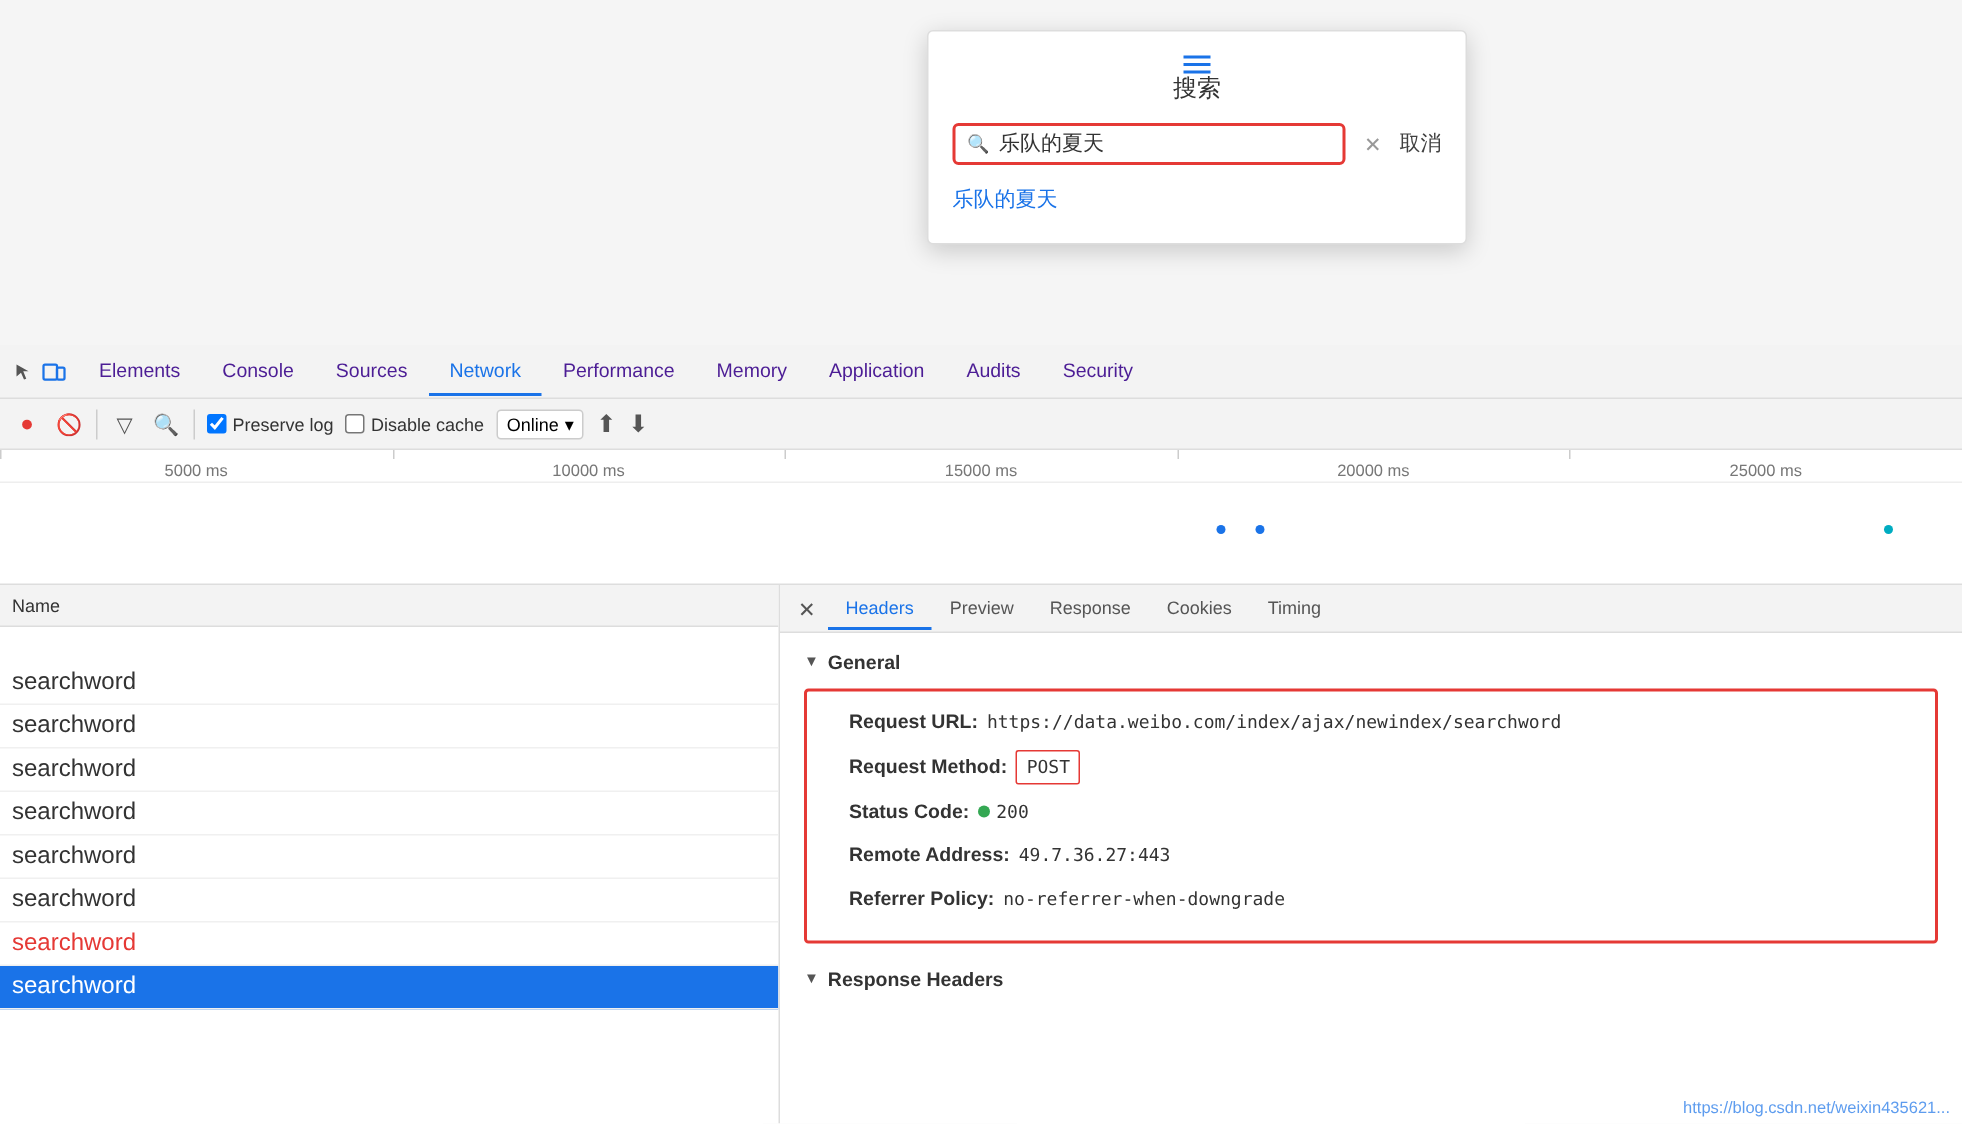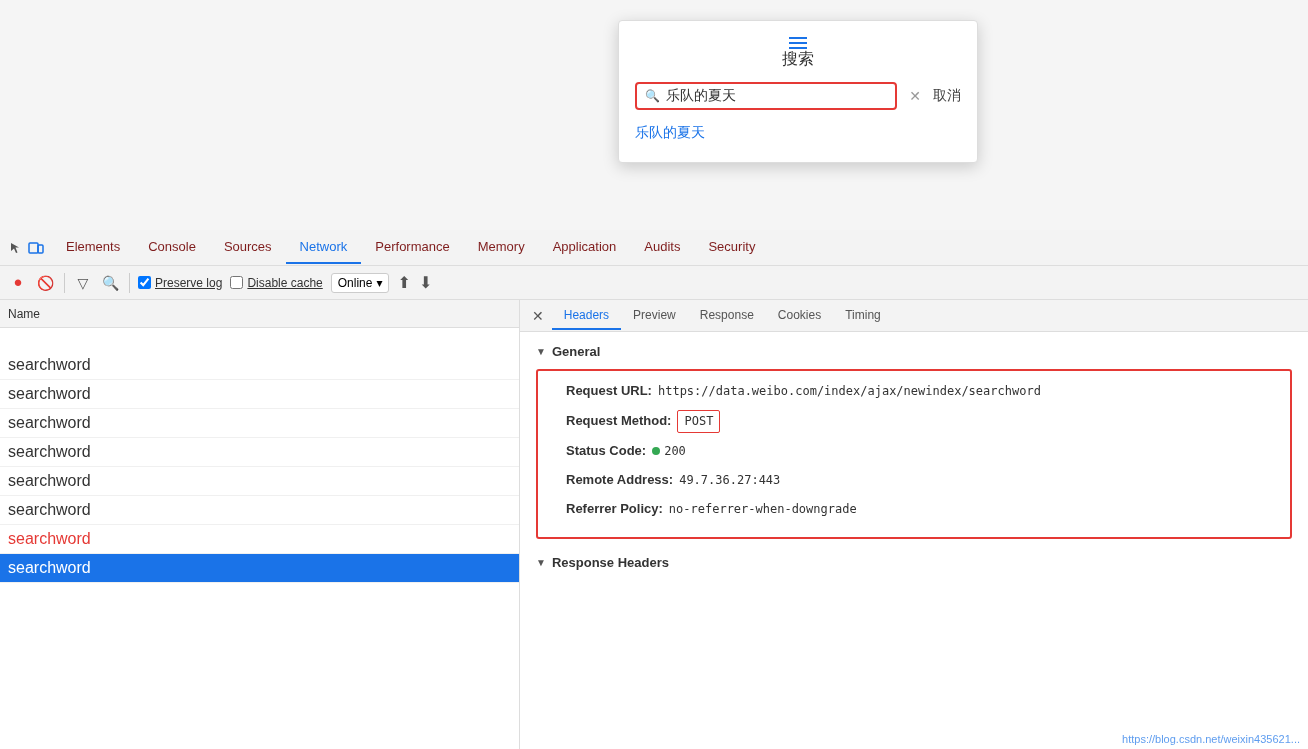--- a/index.html
+++ b/index.html
@@ -107,21 +107,21 @@
       align-items: center;
       border-bottom: 1px solid #ddd;
       background: #f3f3f3;
       padding: 0 8px;
       height: 36px;
       flex-shrink: 0;
     }
     .tab-item {
       padding: 8px 14px;
       cursor: pointer;
-      color: #7f1d1d;
+      color: #4c1d95;
       font-size: 13px;
       border-bottom: 2px solid transparent;
       white-space: nowrap;
     }
     .tab-item.active {
       color: #1a73e8;
       border-bottom: 2px solid #1a73e8;
       font-weight: 500;
     }
     .tab-icon-group {
@@ -167,21 +167,20 @@
       height: 20px;
       background: #ccc;
     }
     .toolbar-checkbox {
       display: flex;
       align-items: center;
       gap: 4px;
       cursor: pointer;
       font-size: 12px;
       color: #333;
-      text-decoration: underline;
     }
     .toolbar-checkbox input[type=checkbox] {
       cursor: pointer;
     }
     .toolbar-select {
       display: flex;
       align-items: center;
       border: 1px solid #ccc;
       border-radius: 3px;
       padding: 2px 6px;
@@ -496,20 +495,34 @@
       <span>Disable cache</span>
     </label>
     <div class="toolbar-select">
       <span>Online</span>
       <span>▾</span>
     </div>
     <div class="toolbar-upload-btn">⬆</div>
     <div class="toolbar-upload-btn">⬇</div>
   </div>
 
+  <div class="timeline-area">
+    <div class="timeline-ruler">
+      <div class="ruler-tick"><span>5000 ms</span></div>
+      <div class="ruler-tick"><span>10000 ms</span></div>
+      <div class="ruler-tick"><span>15000 ms</span></div>
+      <div class="ruler-tick"><span>20000 ms</span></div>
+      <div class="ruler-tick"><span>25000 ms</span></div>
+    </div>
+    <div class="timeline-dots">
+      <div class="dot-blue" style="left: 62%;"></div>
+      <div class="dot-blue" style="left: 64%;"></div>
+      <div class="dot-teal" style="left: 96%;"></div>
+    </div>
+  </div>
 
   <div class="main-area">
 
     <div class="requests-panel">
       <div class="requests-header">
         <span class="col-header">Name</span>
       </div>
       <div class="requests-list">
         <div class="request-row">
           <span>searchword</span>

